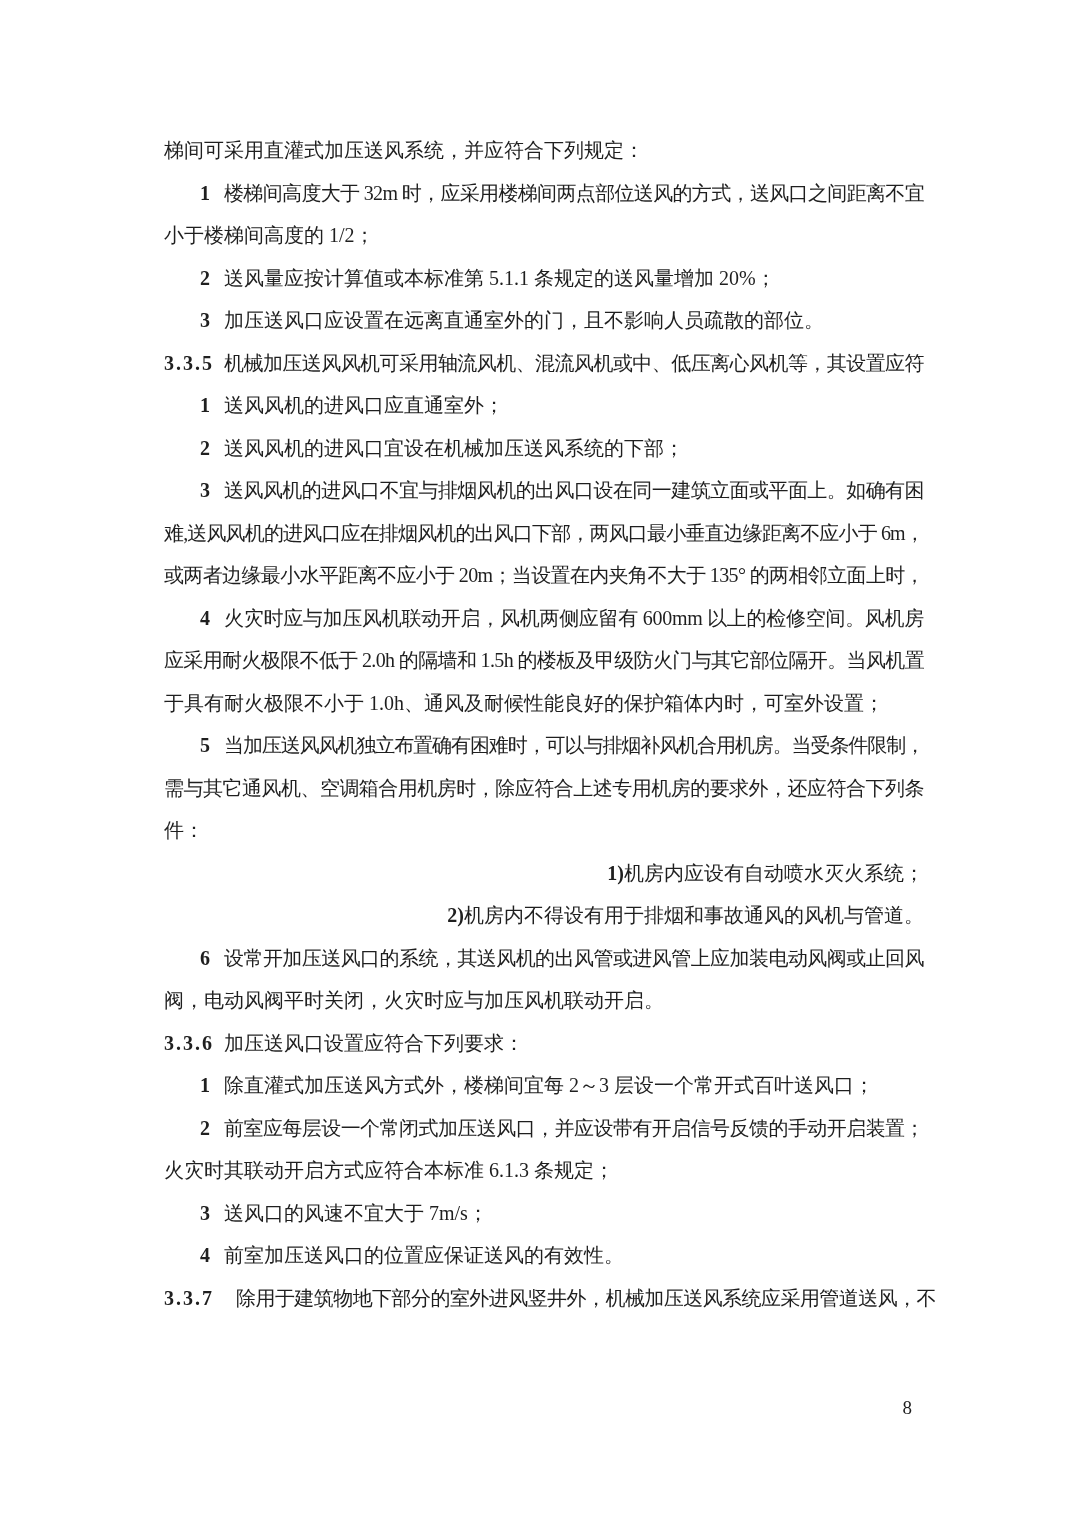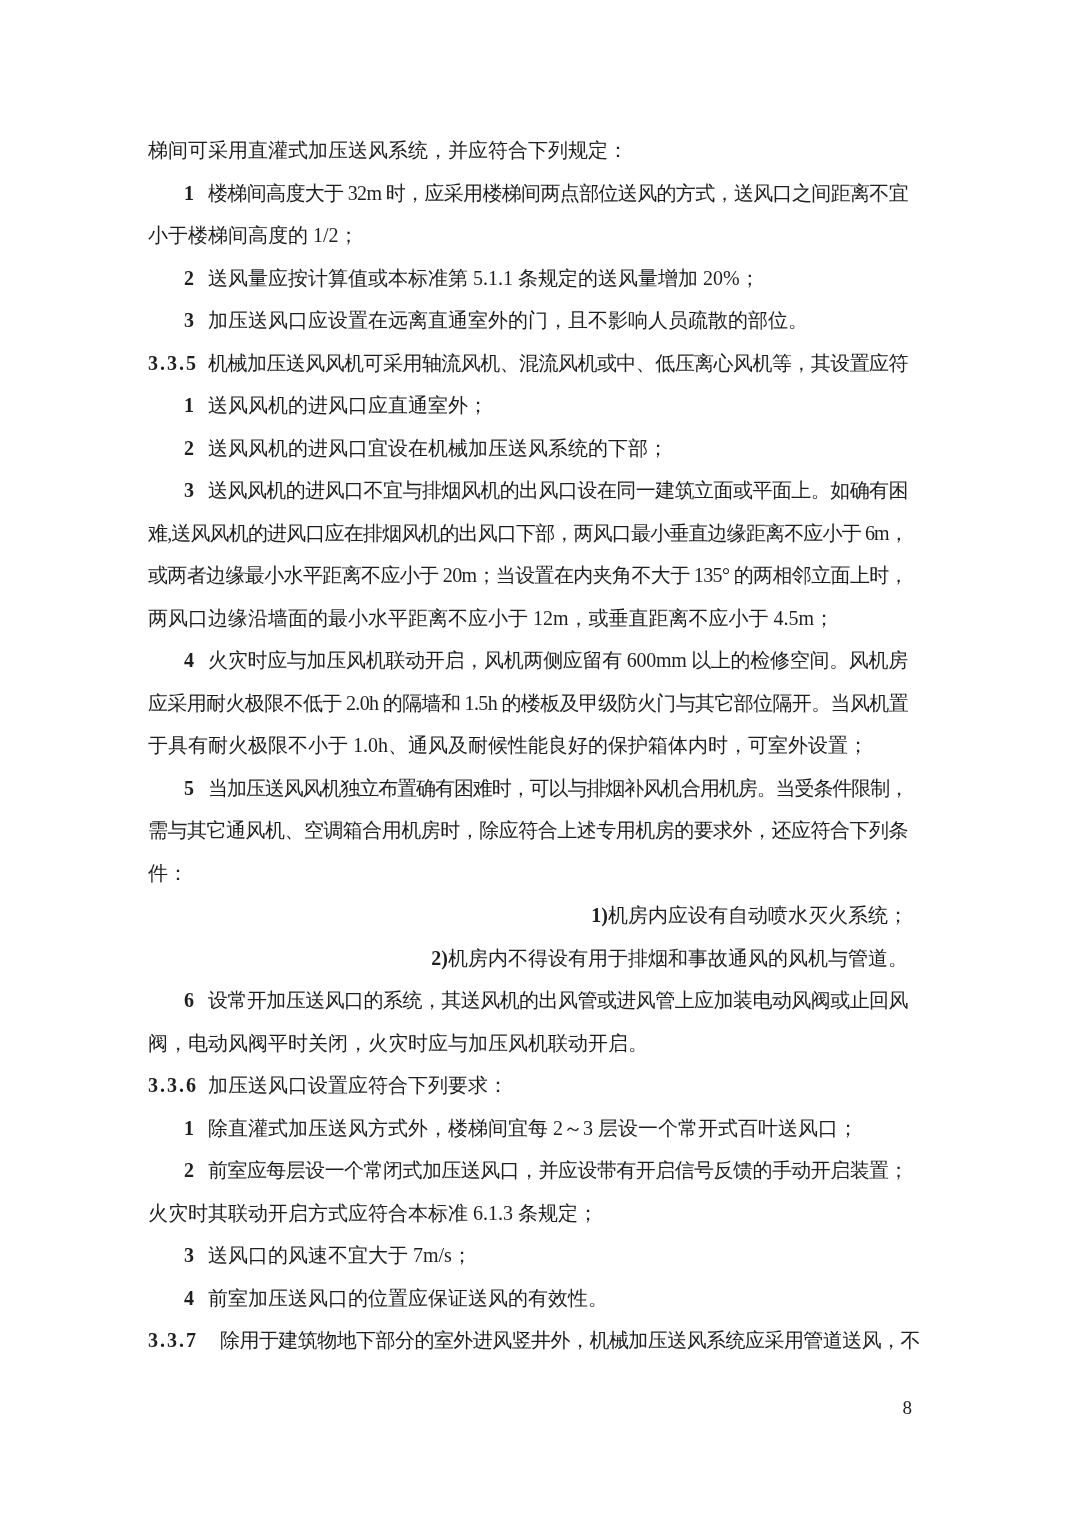--- a/index.html
+++ b/index.html
@@ -11,21 +11,21 @@
   }
   .page {
     position: relative;
     width: 1080px;
     height: 1527px;
     background: #ffffff;
     overflow: hidden;
   }
   .content {
     position: absolute;
-    left: 148px;
+    left: 164px;
     top: 129px;
     width: 760px;
   }
   .line {
     height: 42.5px;
     line-height: 42.5px;
     font-size: 20px;
     white-space: nowrap;
   }
   .line.item { padding-left: 36px; }
@@ -58,21 +58,20 @@
       <div class="line item"><b class="num">1</b><span class="txt" style="letter-spacing: -0.655px;">楼梯间高度大于 32m 时，应采用楼梯间两点部位送风的方式，送风口之间距离不宜</span></div>
       <div class="line cont"><span class="txt">小于楼梯间高度的 1/2；</span></div>
       <div class="line item"><b class="num">2</b><span class="txt">送风量应按计算值或本标准第 5.1.1 条规定的送风量增加 20%；</span></div>
       <div class="line item"><b class="num">3</b><span class="txt">加压送风口应设置在远离直通室外的门，且不影响人员疏散的部位。</span></div>
       <div class="line section"><b class="num">3.3.5</b><span class="txt" style="letter-spacing: -0.556px;">机械加压送风风机可采用轴流风机、混流风机或中、低压离心风机等，其设置应符</span></div>
       <div class="line item"><b class="num">1</b><span class="txt">送风风机的进风口应直通室外；</span></div>
       <div class="line item"><b class="num">2</b><span class="txt">送风风机的进风口宜设在机械加压送风系统的下部；</span></div>
       <div class="line item"><b class="num">3</b><span class="txt" style="letter-spacing: -0.556px; text-align: right;">送风风机的进风口不宜与排烟风机的出风口设在同一建筑立面或平面上。如确有困</span></div>
       <div class="line cont"><span class="txt" style="letter-spacing: -0.847px;">难,送风风机的进风口应在排烟风机的出风口下部，两风口最小垂直边缘距离不应小于 6m，</span></div>
       <div class="line cont"><span class="txt" style="letter-spacing: -0.635px;">或两者边缘最小水平距离不应小于 20m；当设置在内夹角不大于 135° 的两相邻立面上时，</span></div>
-      <div class="line cont"><span class="txt">两风口边缘沿墙面的最小水平距离不应小于 12m，或垂直距离不应小于 4.5m；</span></div>
       <div class="line item"><b class="num">4</b><span class="txt" style="letter-spacing: -0.285px;">火灾时应与加压风机联动开启，风机两侧应留有 600mm 以上的检修空间。风机房</span></div>
       <div class="line cont"><span class="txt" style="letter-spacing: -0.638px;">应采用耐火极限不低于 2.0h 的隔墙和 1.5h 的楼板及甲级防火门与其它部位隔开。当风机置</span></div>
       <div class="line cont"><span class="txt">于具有耐火极限不小于 1.0h、通风及耐候性能良好的保护箱体内时，可室外设置；</span></div>
       <div class="line item"><b class="num">5</b><span class="txt" style="letter-spacing: -1.081px;">当加压送风风机独立布置确有困难时，可以与排烟补风机合用机房。当受条件限制，</span></div>
       <div class="line cont"><span class="txt" style="letter-spacing: -0.513px;">需与其它通风机、空调箱合用机房时，除应符合上述专用机房的要求外，还应符合下列条</span></div>
       <div class="line cont"><span class="txt">件：</span></div>
       <div class="line subitem"><b class="num">1)</b><span class="txt">机房内应设有自动喷水灭火系统；</span></div>
       <div class="line subitem"><b class="num">2)</b><span class="txt">机房内不得设有用于排烟和事故通风的风机与管道。</span></div>
       <div class="line item"><b class="num">6</b><span class="txt" style="letter-spacing: -0.556px;">设常开加压送风口的系统，其送风机的出风管或进风管上应加装电动风阀或止回风</span></div>
       <div class="line cont"><span class="txt">阀，电动风阀平时关闭，火灾时应与加压风机联动开启。</span></div>

